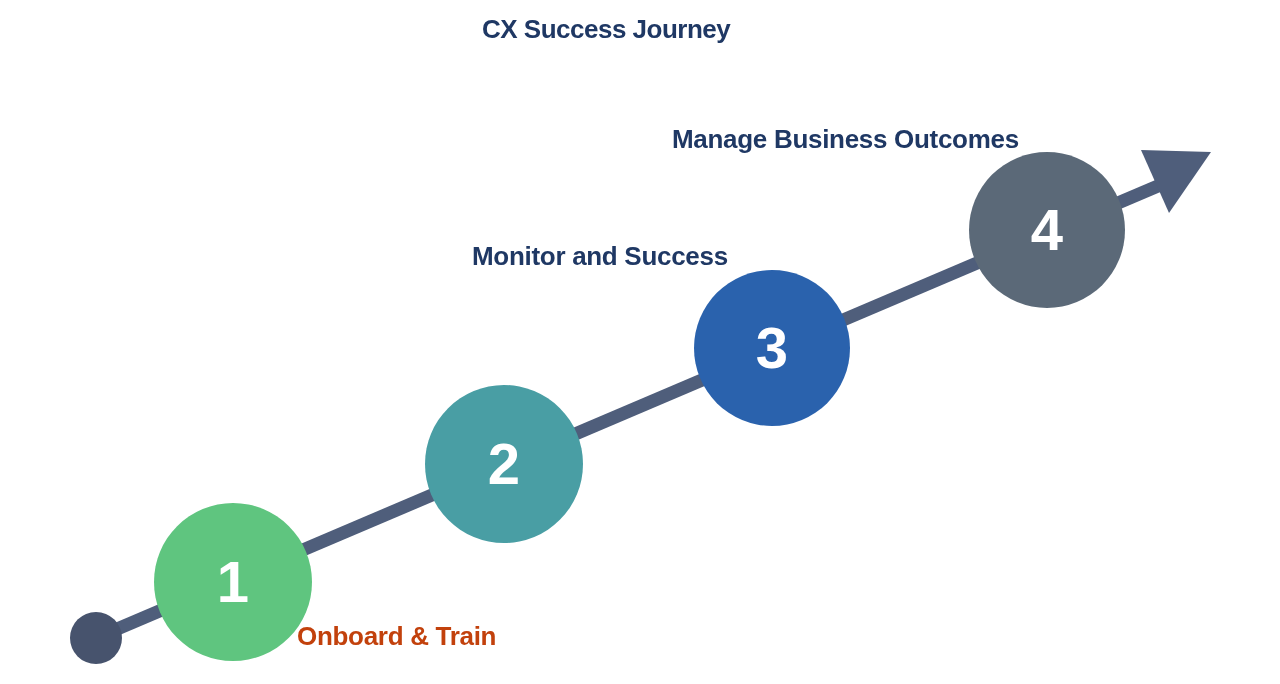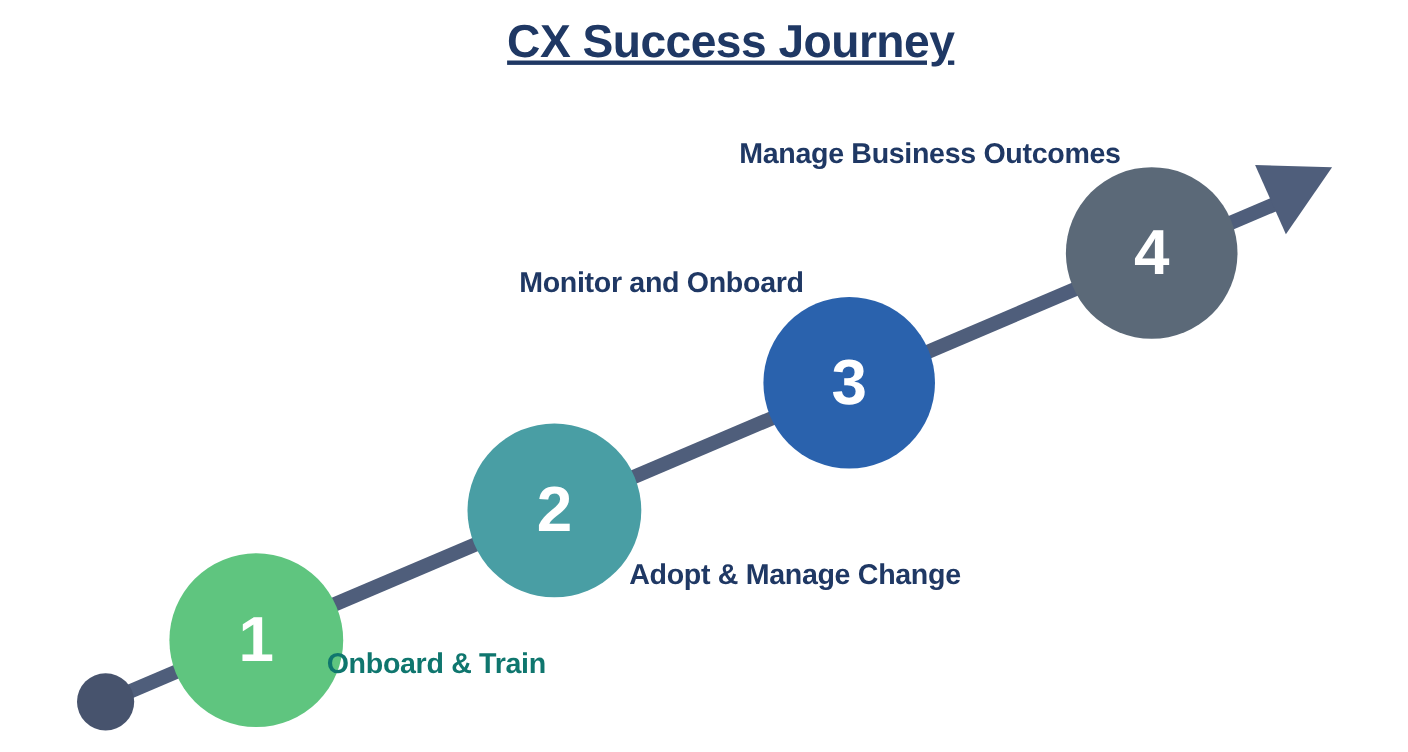--- a/index.html
+++ b/index.html
@@ -6,27 +6,26 @@
   body {
     width: 1280px;
     height: 684px;
     background: #ffffff;
     font-family: "Liberation Sans", sans-serif;
     position: relative;
     overflow: hidden;
   }
   .title {
     position: absolute;
-    left: 461px;
+    left: 482px;
     top: 14px;
-    font-size: 42px;
+    font-size: 26px;
     font-weight: bold;
     letter-spacing: -0.5px;
     white-space: nowrap;
-    text-decoration: underline;
   }
   #arrow-svg {
     position: absolute;
     left: 0;
     top: 0;
   }
   #steps-layer {
     position: absolute;
     left: 0;
     top: 0;
@@ -61,26 +60,25 @@
 <svg id="arrow-svg" width="1280" height="684" viewBox="0 0 1280 684">
   <line x1="96" y1="638" x2="1165" y2="183" stroke="#4F5E7B" stroke-width="13"></line>
   <circle cx="96" cy="638" r="26" fill="#47536D"></circle>
   <polygon points="1211,152 1141,150 1169,213" fill="#4F5E7B"></polygon>
 </svg>
 
 <div id="steps-layer">
     <div class="step-circle" style="left: 154px; top: 503px; width: 158px; height: 158px; background: rgb(95, 197, 127);">
       <span class="step-number" style="color: rgb(255, 255, 255);">1</span>
     </div>
-    <div class="step-label" style="left: 297px; top: 588px; color: #0f766e;">Onboard &amp; Train</div>
+    <div class="step-label" style="left: 297px; top: 621px; color: #c2410c;">Onboard &amp; Train</div>
     <div class="step-circle" style="left: 425px; top: 385px; width: 158px; height: 158px; background: rgb(73, 158, 164);">
       <span class="step-number" style="color: rgb(255, 255, 255);">2</span>
     </div>
-    <div class="step-label" style="left: 572px; top: 507px; color: rgb(31, 56, 100);">Adopt &amp; Manage Change</div>
     <div class="step-circle" style="left: 694px; top: 270px; width: 156px; height: 156px; background: rgb(42, 98, 173);">
       <span class="step-number" style="color: rgb(255, 255, 255);">3</span>
     </div>
-    <div class="step-label" style="left: 472px; top: 241px; color: rgb(31, 56, 100);">Monitor and Onboard</div>
+    <div class="step-label" style="left: 472px; top: 241px; color: rgb(31, 56, 100);">Monitor and Success</div>
     <div class="step-circle" style="left: 969px; top: 152px; width: 156px; height: 156px; background: rgb(91, 105, 120);">
       <span class="step-number" style="color: rgb(255, 255, 255);">4</span>
     </div>
     <div class="step-label" style="left: 672px; top: 124px; color: rgb(31, 56, 100);">Manage Business Outcomes</div>
   </div>
 
 </body></html>

